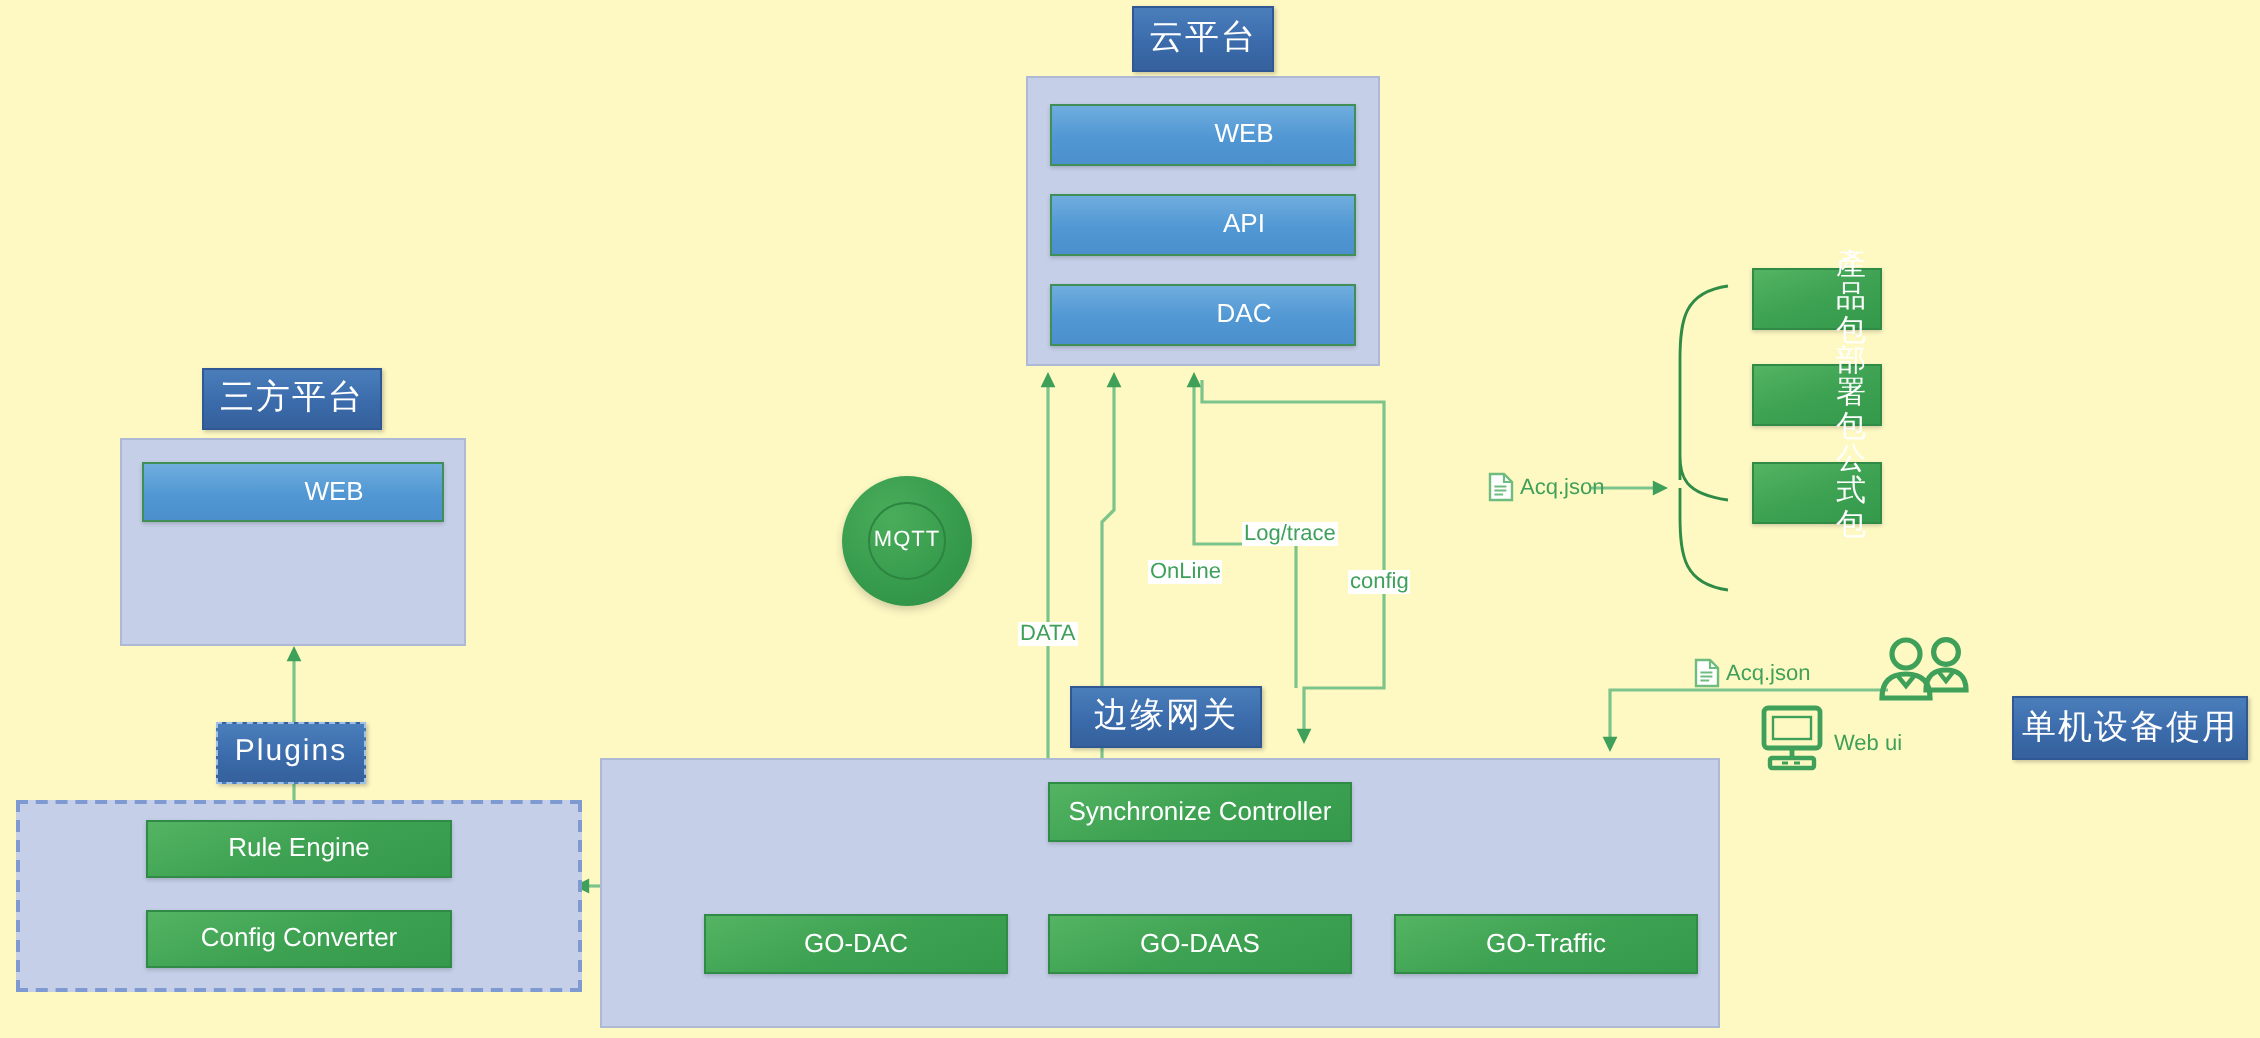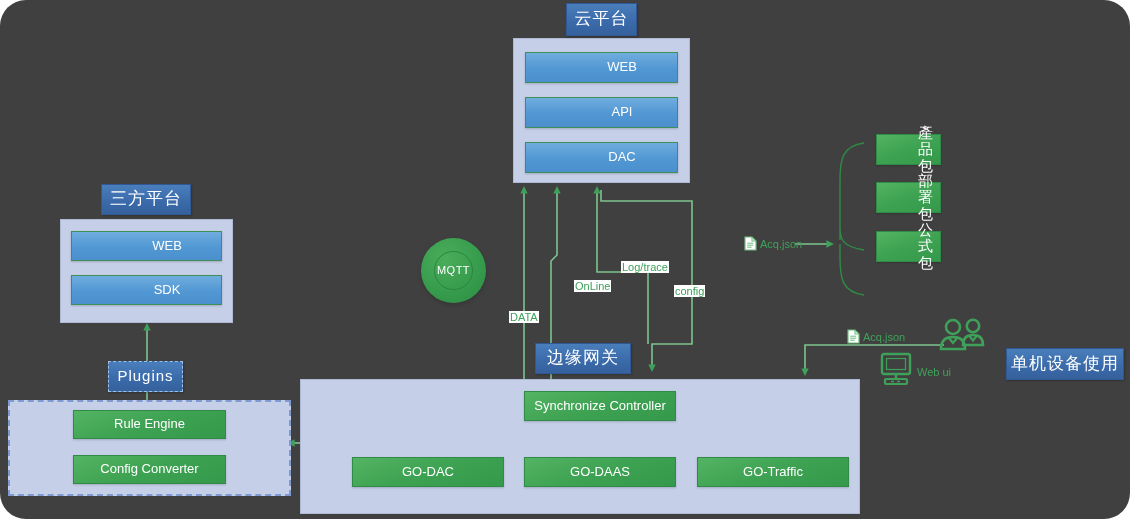--- a/index.html
+++ b/index.html
@@ -8,23 +8,22 @@
     padding: 0;
     background: #ffffff;
   }
   body {
     font-family: "Liberation Sans", "DejaVu Sans", sans-serif;
   }
   #canvas {
     position: relative;
     width: 1130px;
     height: 519px;
-    background: #404040;
+    background: #fef9c3;
     overflow: hidden;
-    border-radius: 26px;
   }
   #wires {
     position: absolute;
     left: 0;
     top: 0;
     width: 1130px;
     height: 519px;
     pointer-events: none;
   }
 
@@ -199,23 +198,20 @@
   </div>
 
   <div class="node plate" style="left:101px; top:184px; width:90px; height:31px;">
     <span>三方平台</span>
   </div>
 
   <div class="node panel" style="left:60px; top:219px; width:173px; height:104px;"></div>
 
   <div class="node blueblock" style="left:71px; top:231px; width:151px; height:30px;">
     <span>WEB</span>
-  </div>
-  <div class="node blueblock" style="left:71px; top:275px; width:151px; height:30px;">
-    <span>SDK</span>
   </div>
 
   <div class="node plate dashed-edge" style="left:108px; top:361px; width:75px; height:31px; font-size:15px;">
     <span>Plugins</span>
   </div>
 
   <div class="node panel dashed" style="left:8px; top:400px; width:283px; height:96px;"></div>
 
   <div class="node greenblock" style="left:73px; top:410px; width:153px; height:29px;">
     <span>Rule Engine</span>

